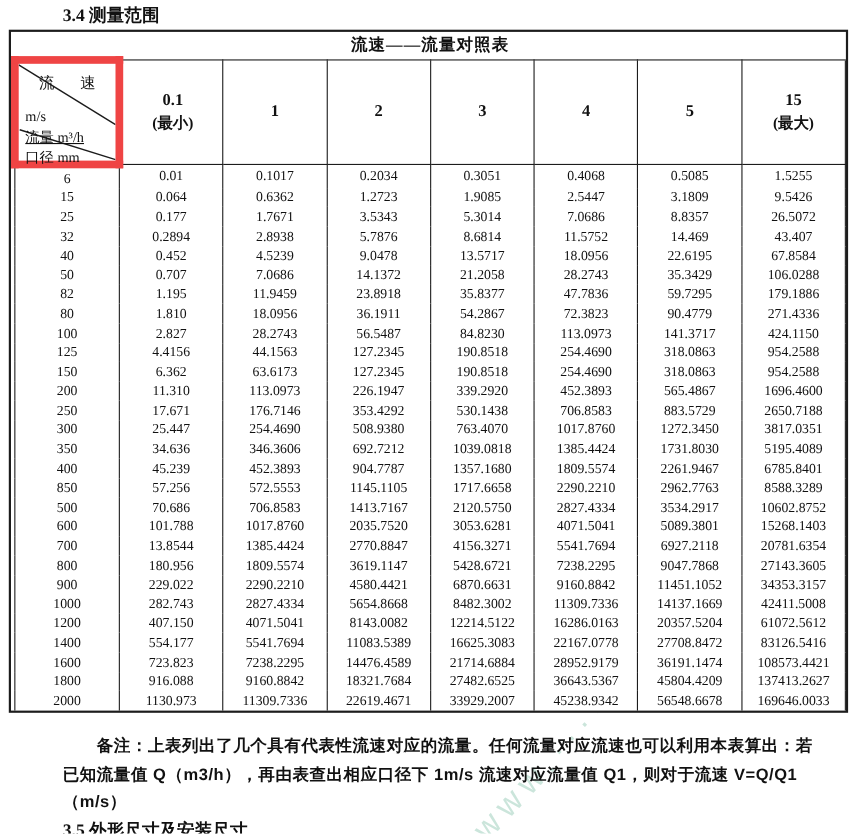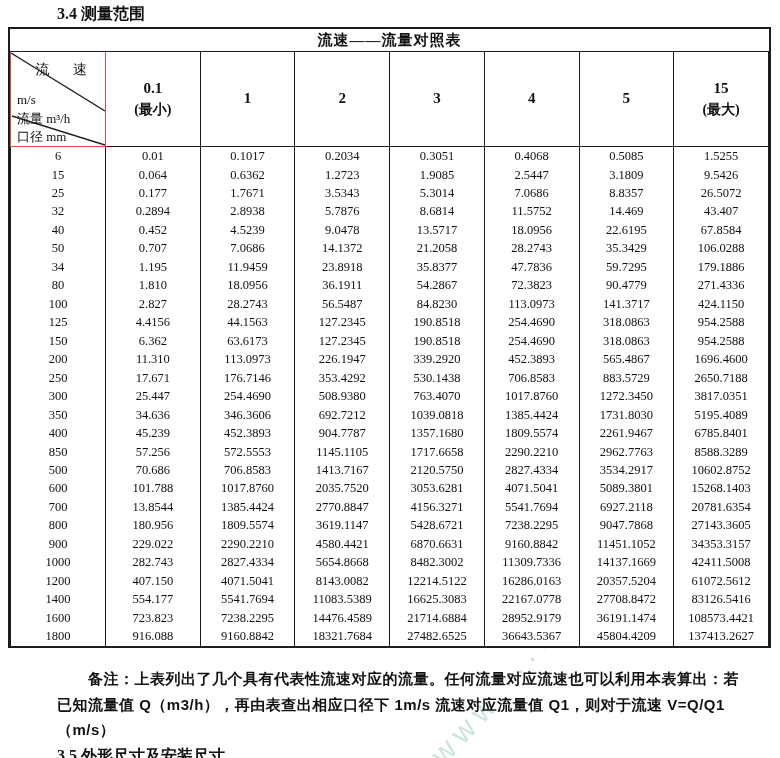--- a/index.html
+++ b/index.html
@@ -32,28 +32,28 @@
     letter-spacing:1px;
     margin-left:24px;
   }
   th.colhead{
     border:1px solid #1c1c1c;
     height:94px;text-align:center;vertical-align:middle;
     font-size:15px;font-weight:bold;line-height:1.45;
   }
   th.colhead .sub{font-size:14px;}
   td.corner{
-    border:1px solid #ef4444;position:relative;
+    border:7px solid #ef4444;position:relative;
     font-weight:normal;
   }
   .corner-svg{position:absolute;left:0;top:0;width:100%;height:100%;}
   .corner-label{position:absolute;font-size:13px;white-space:nowrap;}
   .lbl-flowspeed{right:8px;top:9px;font-size:14px;letter-spacing:10px;}
   .lbl-ms{left:6px;top:40px;}
-  .lbl-flowunit{left:6px;top:58px;}
+  .lbl-flowunit{left:6px;top:58px;text-decoration:underline;}
   .lbl-diam{left:6px;top:76px;}
   tbody td{
     border-left:1px solid #1c1c1c;border-right:1px solid #1c1c1c;
     text-align:center;vertical-align:middle;
     font-size:12.5px;height:16.55px;line-height:1;
     font-family:"Liberation Serif","DejaVu Serif",serif;
   }
   .notes{
     position:absolute;left:57px;top:654px;width:712px;
     font-size:15px;font-weight:bold;line-height:25.5px;
@@ -192,21 +192,21 @@
             <td>50</td>
             <td>0.707</td>
             <td>7.0686</td>
             <td>14.1372</td>
             <td>21.2058</td>
             <td>28.2743</td>
             <td>35.3429</td>
             <td>106.0288</td>
           </tr>
           <tr>
-            <td>34</td>
+            <td>82</td>
             <td>1.195</td>
             <td>11.9459</td>
             <td>23.8918</td>
             <td>35.8377</td>
             <td>47.7836</td>
             <td>59.7295</td>
             <td>179.1886</td>
           </tr>
           <tr>
             <td>80</td>
@@ -401,20 +401,30 @@
           <tr>
             <td>1800</td>
             <td>916.088</td>
             <td>9160.8842</td>
             <td>18321.7684</td>
             <td>27482.6525</td>
             <td>36643.5367</td>
             <td>45804.4209</td>
             <td>137413.2627</td>
           </tr>
+          <tr>
+            <td>2000</td>
+            <td>1130.973</td>
+            <td>11309.7336</td>
+            <td>22619.4671</td>
+            <td>33929.2007</td>
+            <td>45238.9342</td>
+            <td>56548.6678</td>
+            <td>169646.0033</td>
+          </tr>
         </tbody>
     </table>
   </div>
 
   <div class="notes">
     <div class="note-line1">备注：上表列出了几个具有代表性流速对应的流量。任何流量对应流速也可以利用本表算出：若</div>
     <div class="note-line2">已知流量值 Q（m3/h），再由表查出相应口径下 1m/s 流速对应流量值 Q1，则对于流速 V=Q/Q1（m/s）</div>
     <div class="note-section">3.5 外形尺寸及安装尺寸</div>
     <div class="note-subsection">3.5.1 转换器外形尺寸，见图</div>
   </div>

